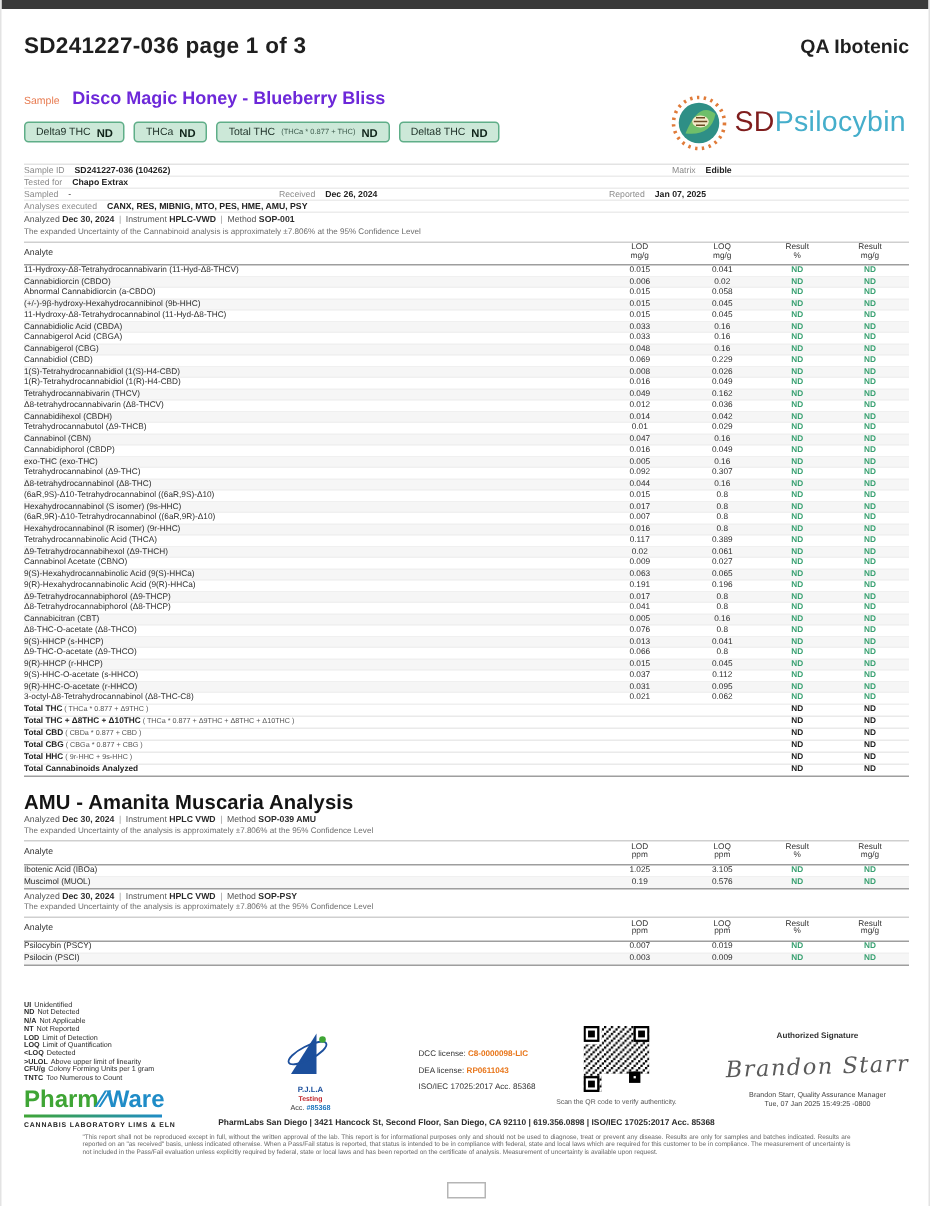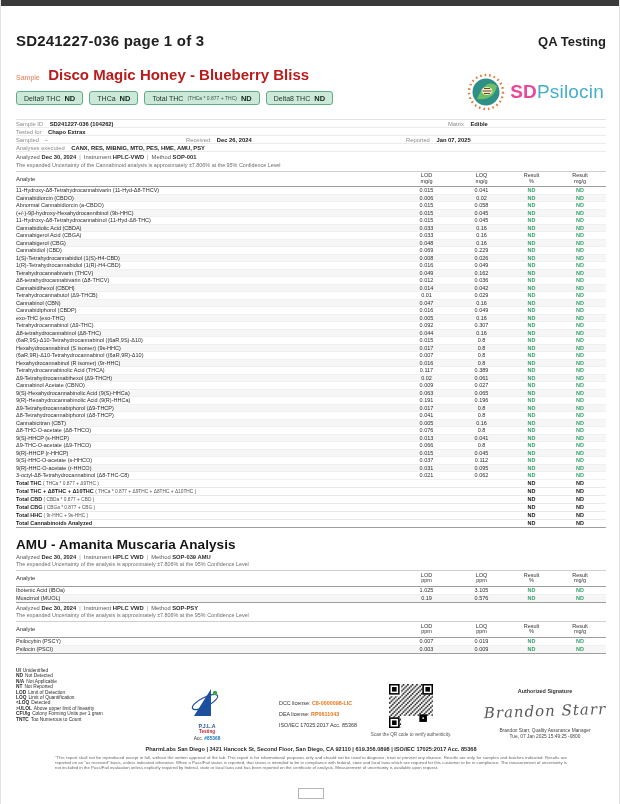--- a/index.html
+++ b/index.html
@@ -4,39 +4,39 @@
 <style>
   *{margin:0;padding:0;box-sizing:border-box;-webkit-text-size-adjust:none}
   html,body{background:#ffffff}
   body{font-family:"Liberation Sans",sans-serif;color:#1f1f1f;width:620px}
   .page{position:relative;width:620px;height:804px;background:#fff;overflow:hidden;
         border-left:1px solid #e3e3e3;border-right:1px solid #e3e3e3}
   .topbar{position:absolute;top:0;left:0;width:100%;height:6px;background:#3a3a3a}
   .content{position:absolute;top:6px;left:0;width:620px;padding:10px 15px 0 15px}
 
   
-  .doc-header{display:flex;justify-content:space-between;align-items:baseline;margin-top:16px}
+  .doc-header{display:flex;justify-content:space-between;align-items:baseline;margin-top:6px}
   .doc-title{font-size:15px;font-weight:bold;letter-spacing:.2px}
   .qa-label{font-size:13px;font-weight:bold}
   .brand-row{display:flex;justify-content:space-between;margin-top:10px}
   .lab-line{font-size:9.5px}
   .lab-name{font-weight:bold;color:#3c3c3c}
   .coa{color:#2fa3c2;margin-left:4px}
   .sample-line{margin-top:7px}
   .sample-tag{font-size:7px;color:#e87c52;margin-right:4px}
-  .sample-name{font-size:15px;font-weight:bold;color:#b91c1c}
+  .sample-name{font-size:12px;font-weight:bold;color:#6d28d9}
   .badges{display:flex;gap:6px;margin-top:7px}
   .badge{background:#cce8d8;border:1px solid #5fae88;border-radius:3px;padding:2px 7px;
          font-size:7px;color:#22352c;display:flex;align-items:center;gap:4px;height:14px}
   .badge b{font-size:7.5px;color:#10241a}
   .badge .bsub{font-size:5px;color:#3c5a4c}
   
   .sdlogo{display:flex;align-items:center;gap:5px;margin-top:14px;margin-right:2px}
   .sdlogo-text{font-size:19px;letter-spacing:.2px}
-  .sdlogo-text .sd{color:#ec4899;font-weight:bold}
+  .sdlogo-text .sd{color:#7f1d1d;font-weight:normal}
   .sdlogo-text .pl{color:#45aecb}
 
   .divider{border-bottom:1px solid #e3e3e3;margin-top:8px}
 
   
   .info{font-size:5.8px;color:#262626}
   .info-row{position:relative;height:8px;line-height:8px;border-bottom:1px solid #ececec}
   .ilabel{color:#8a8a8a;margin-right:5px}
   .ival{font-weight:bold;color:#222}
   .pos-received{position:absolute;left:170px;top:0}
@@ -102,21 +102,21 @@
 </style>
 </head>
 <body>
 
 <div class="page">
   <div class="topbar"></div>
   <div class="content">
 
     <div class="doc-header">
       <span class="doc-title">SD241227-036 page 1 of 3</span>
-      <span class="qa-label">QA Testing</span>
+      <span class="qa-label">QA Ibotenic</span>
     </div>
 
     <div class="brand-row">
       <div>
         <div class="sample-line">
           <span class="sample-tag">Sample</span>
           <span class="sample-name">Disco Magic Honey - Blueberry Bliss</span>
         </div>
         <div class="badges">
           <span class="badge">
@@ -140,21 +140,21 @@
       </div>
       <div class="sdlogo">
         <svg width="38" height="38" viewBox="0 0 38 38">
           <circle cx="19" cy="19" r="17" fill="none" stroke="#e07b39" stroke-width="2.4" stroke-dasharray="1.6 3"></circle>
           <circle cx="19" cy="19" r="13.5" fill="#2e8f86"></circle>
           <path d="M10 26 Q19 4 30 13 Q27 28 10 26 Z" fill="#6fbf6a"></path>
           <ellipse cx="20" cy="18" rx="5.5" ry="4" fill="#f3e9c8"></ellipse>
           <path d="M15.5 18 h9 M17 15.5 h6 M17 20.5 h6" stroke="#6b4b22" stroke-width="1"></path>
         </svg>
         <span class="sdlogo-text">
-          <span class="sd">SD</span><span class="pl">Psilocin</span>
+          <span class="sd">SD</span><span class="pl">Psilocybin</span>
         </span>
       </div>
     </div>
 
     <div class="divider"></div>
 
     <div class="info">
       <div class="info-row">
         <span class="ilabel">Sample ID</span>
         <span class="ival">SD241227-036 (104262)</span>
@@ -684,19 +684,24 @@
 
     <div class="auth">
       <div class="auth-label">Authorized Signature</div>
       <div class="signature">Brandon Starr</div>
       <div class="signer">
         <div>Brandon Starr, Quality Assurance Manager</div>
         <div>Tue, 07 Jan 2025 15:49:25 -0800</div>
       </div>
     </div>
 
+    <div class="pharmware">
+      <div class="pw-text"><span class="pw-g">Pharm</span><span class="pw-b">∕∕</span><span class="pw-b">Ware</span></div>
+      <div class="pw-rule"></div>
+      <div class="pw-tag">CANNABIS LABORATORY LIMS &amp; ELN</div>
+    </div>
 
     <div class="address">PharmLabs San Diego | 3421 Hancock St, Second Floor, San Diego, CA 92110 | 619.356.0898 | ISO/IEC 17025:2017 Acc. 85368</div>
     <div class="disclaimer">"This report shall not be reproduced except in full, without the written approval of the lab. This report is for informational purposes only and should not be used to diagnose, treat or prevent any disease. Results are only for samples and batches indicated. Results are reported on an "as received" basis, unless indicated otherwise. When a Pass/Fail status is reported, that status is intended to be in compliance with federal, state and local laws which are required for this customer to be in compliance. The measurement of uncertainty is not included in the Pass/Fail evaluation unless explicitly required by federal, state or local laws and has been reported on the certificate of analysis. Measurement of uncertainty is available upon request.</div>
   </div>
 
   <div class="pagebox"></div>
 </div>
 
 </body></html>

